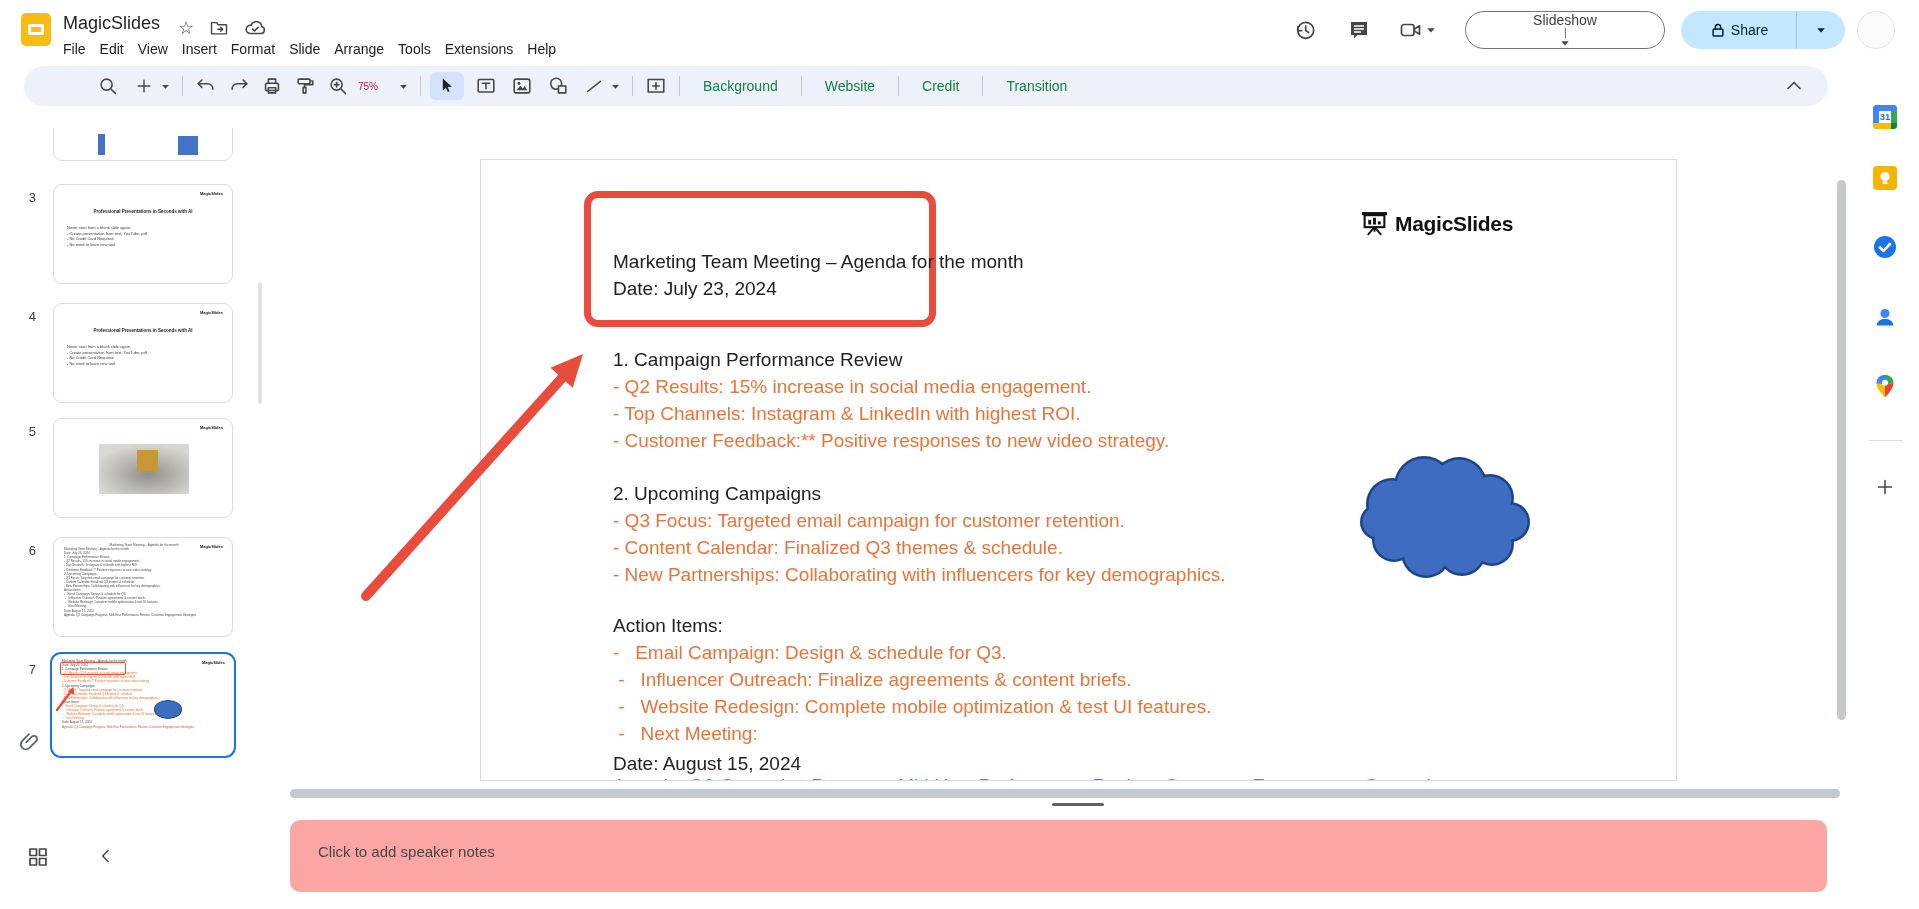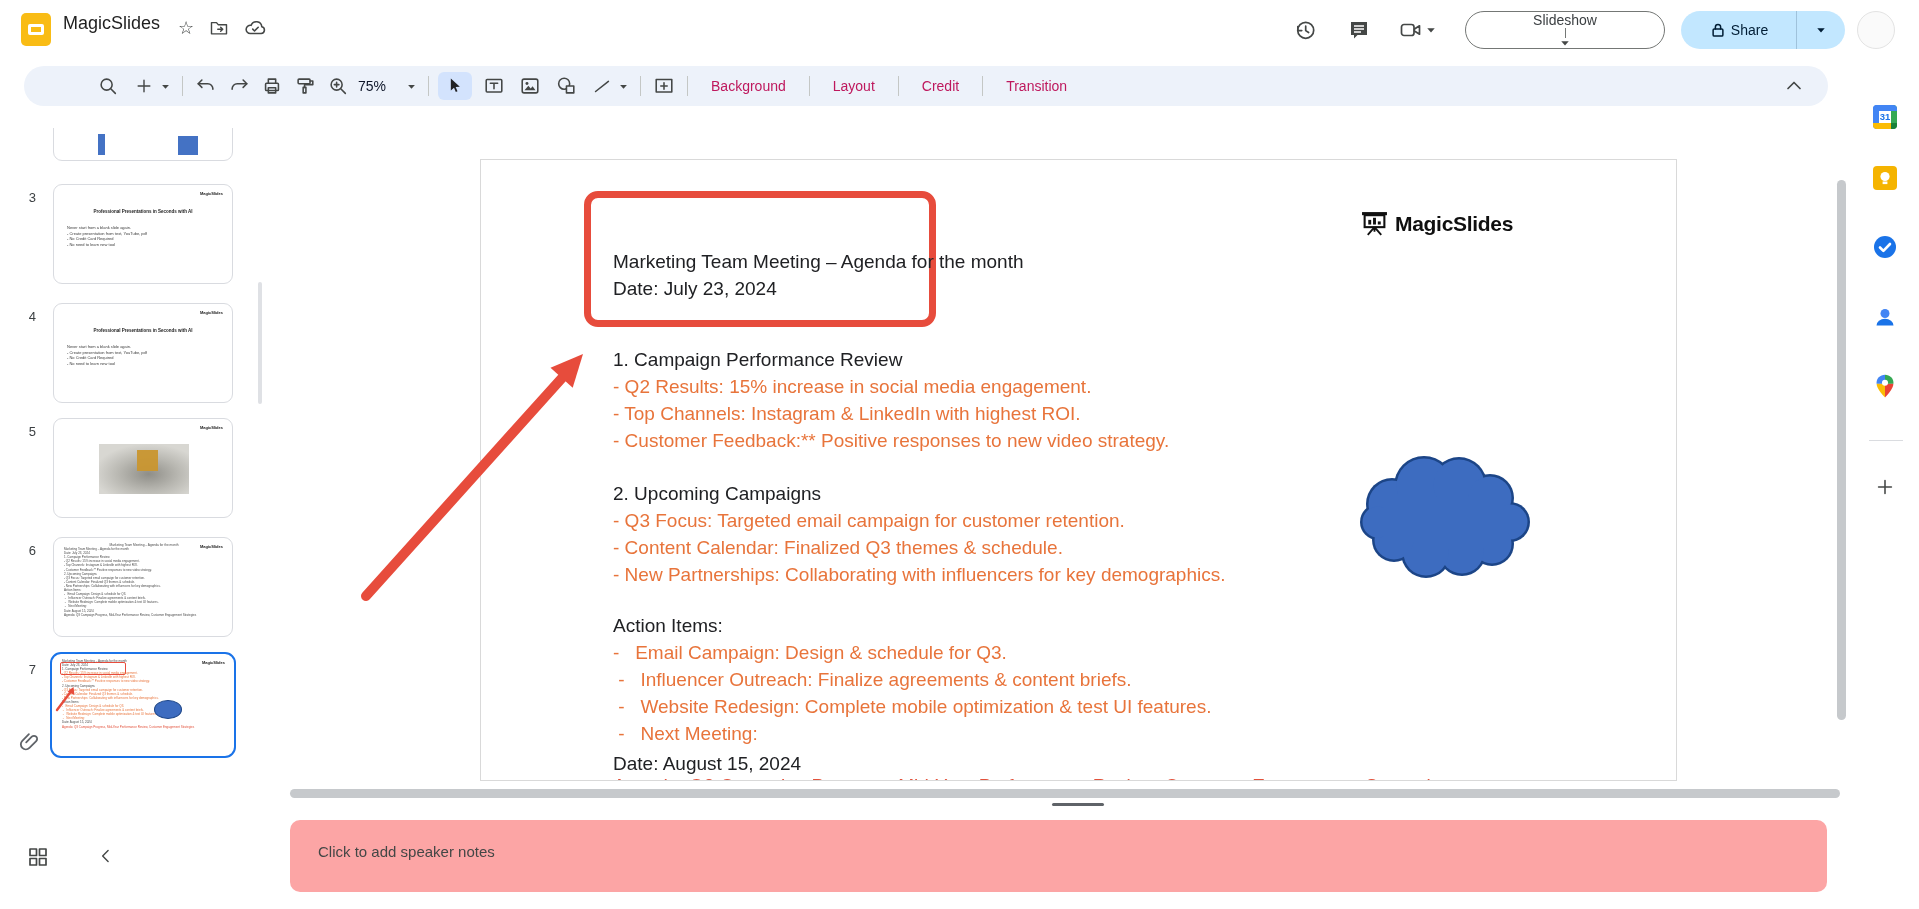--- a/index.html
+++ b/index.html
@@ -27,22 +27,22 @@
   #share-btn .sep { width:1px; height:38px; background:rgba(0,29,53,.18); }
   #share-btn .car { width:48px; display:flex; justify-content:center; }
   #avatar { width:38px; height:38px; border-radius:50%; background:#fafafa; border:1px solid #e3e3e3; margin-left:12px; }
 
   
   #toolbar { left:24px; top:66px; width:1804px; height:40px; background:#edf2fa; border-radius:20px;
     display:flex; align-items:center; padding-left:70px; }
   .tb { width:28px; height:28px; display:flex; align-items:center; justify-content:center; border-radius:6px; flex:0 0 auto; }
   .tb.sel { background:#d3e3fd; width:34px; }
   .tdiv { width:1px; height:20px; background:#c4c7c5; margin:0 9px; flex:0 0 auto; }
-  .ttxt { font-size:14px; color:#0f172a; padding:0 6px; }
-  .tbtn { font-size:14px; color:#be185d; padding:5px 14px; border-radius:6px; white-space:nowrap; }
+  .ttxt { font-size:10px; color:#be185d; padding:0 6px; }
+  .tbtn { font-size:14px; color:#15803d; padding:5px 14px; border-radius:6px; white-space:nowrap; }
   .caret { display:flex; align-items:center; padding:0 2px; }
   #tb-collapse { margin-left:auto; margin-right:20px; }
 
   
   #strip { left:0; top:128px; width:268px; height:692px; overflow:hidden; }
   .thumb { position:absolute; left:53px; width:180px; height:100px; background:#fff;
     border:1px solid #d9dbe0; border-radius:9px; overflow:hidden; }
   .snum { position:absolute; left:14px; width:22px; text-align:right; font-size:13px; color:#3c4043; }
   .mini-logo { position:absolute; right:9px; top:6px; font-size:4px; font-weight:bold; color:#1a1a1a; }
   .promo-title { margin-top:24px; text-align:center; font-size:4.5px; font-weight:bold; color:#222; }
@@ -106,20 +106,32 @@
           <path d="M10.5 13.5h6M14 11l2.5 2.5L14 16"></path>
         </svg>
     </span>
     <span>
       <svg width="22" height="22" viewBox="0 0 24 24" class="g">
           <path d="M7 18a4.5 4.5 0 1 1 .8-8.9 6 6 0 0 1 11.6 1.6 3.7 3.7 0 0 1-.7 7.3z"></path>
           <path d="M9.5 13.2l2 2 4-4"></path>
         </svg>
     </span>
   </div>
+  <div class="abs" id="menubar">
+    <div class="mi">File</div>
+    <div class="mi">Edit</div>
+    <div class="mi">View</div>
+    <div class="mi">Insert</div>
+    <div class="mi">Format</div>
+    <div class="mi">Slide</div>
+    <div class="mi">Arrange</div>
+    <div class="mi">Tools</div>
+    <div class="mi">Extensions</div>
+    <div class="mi">Help</div>
+  </div>
 
   <div class="abs" id="hdr-right">
     <div class="hicon">
       <svg width="24" height="24" viewBox="0 0 24 24" class="g">
           <circle cx="12.7" cy="12.3" r="8"></circle>
           <path d="M12.7 8.2v4.4l2.9 1.9"></path>
           <path d="M4.8 8.6v4h4" stroke-width="1.6"></path>
         </svg>
     </div>
     <div class="hicon" style="margin-left:26px;">
@@ -261,21 +273,21 @@
     <div class="tdiv"></div>
     <div class="tb">
       <svg width="22" height="22" viewBox="0 0 24 24" class="g">
           <rect x="3.5" y="5" width="17" height="13.5"></rect>
           <path d="M12 8.5v7M8.5 12h7"></path>
         </svg>
     </div>
     <div class="tdiv"></div>
     <div class="tbtn">Background</div>
     <div class="tdiv"></div>
-    <div class="tbtn">Layout</div>
+    <div class="tbtn">Website</div>
     <div class="tdiv"></div>
     <div class="tbtn">Credit</div>
     <div class="tdiv"></div>
     <div class="tbtn">Transition</div>
     <div class="tb" id="tb-collapse">
       <svg width="24" height="24" viewBox="0 0 24 24" class="g">
           <path d="M6 14.5l6-6 6 6"></path>
         </svg>
     </div>
   </div>

